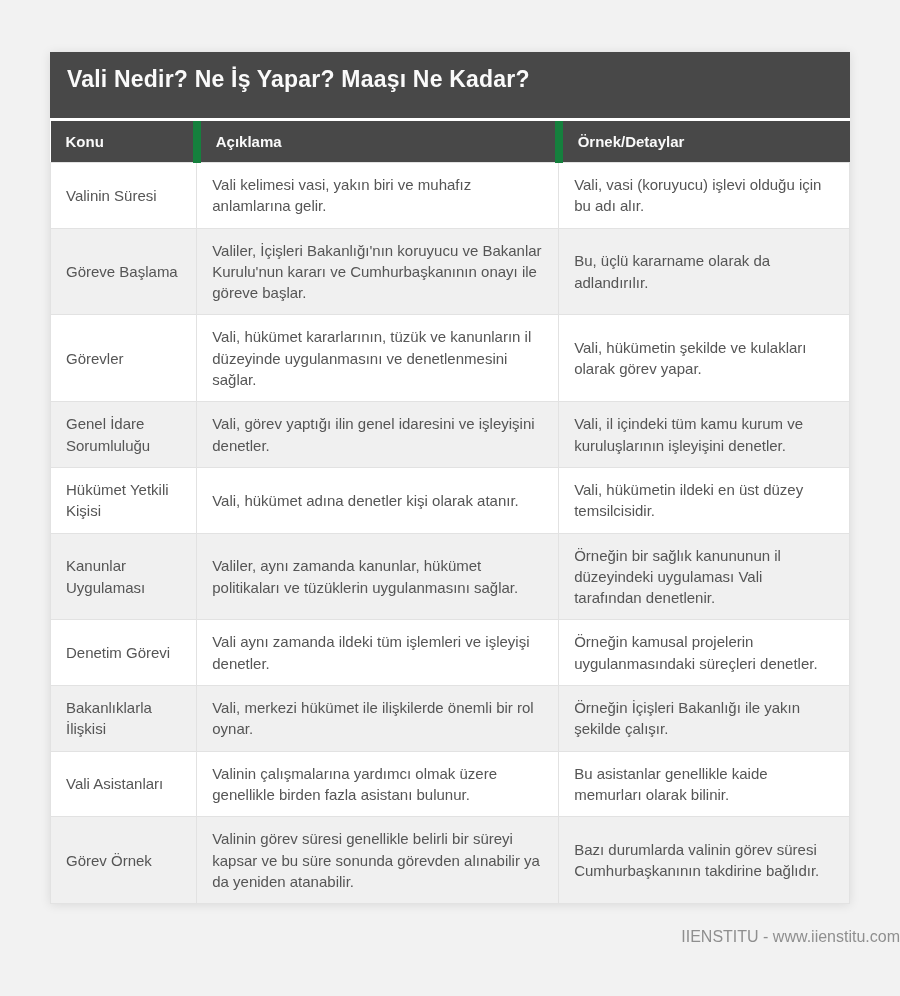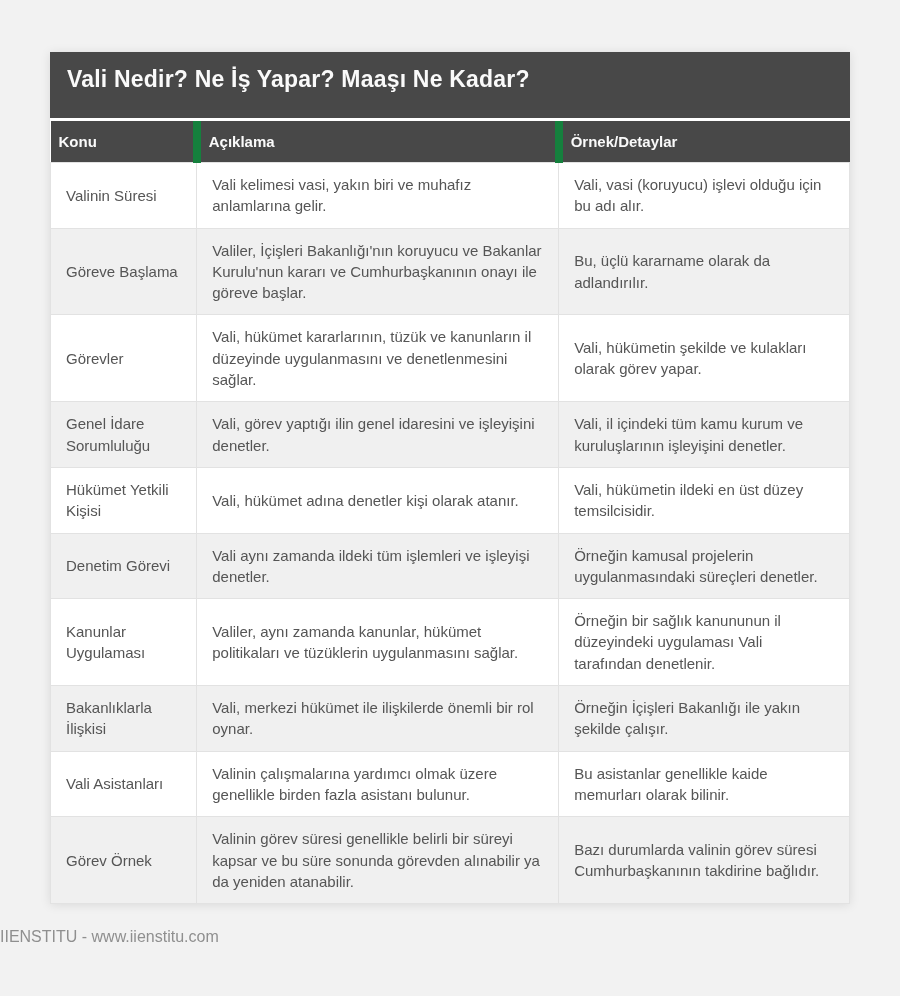--- a/index.html
+++ b/index.html
@@ -46,41 +46,41 @@
     width: 100%;
     border-collapse: collapse;
     background: var(--card-bg);
   }
   table.info-table thead th {
     background: var(--header-bg);
     color: var(--header-text);
     font-size: 15px;
     font-weight: bold;
     text-align: left;
-    padding: 12px 8px;
+    padding: 12px 15px;
   }
   table.info-table thead th + th {
     border-left: 8px solid #15803d;
   }
   table.info-table td {
     padding: 11px 15px;
     font-size: 15px;
     line-height: 1.42;
     color: var(--body-text);
     border: 1px solid var(--border);
     vertical-align: middle;
   }
   table.info-table tbody tr:nth-child(even) {
     background: var(--row-alt-bg);
   }
   .col-konu    { width: 18.3%; }
   .col-aciklama{ width: 45.3%; }
   .col-ornek   { width: 36.4%; }
   .footer {
-    text-align: left;
+    text-align: right;
     color: var(--footer-text);
     font-size: 16px;
     margin-top: 24px;
   }
 </style>
 </head>
 <body>
 
 <div class="page">
   <div class="card">
@@ -113,28 +113,28 @@
             <td>Genel İdare Sorumluluğu</td>
             <td>Vali, görev yaptığı ilin genel idaresini ve işleyişini denetler.</td>
             <td>Vali, il içindeki tüm kamu kurum ve kuruluşlarının işleyişini denetler.</td>
           </tr>
           <tr>
             <td>Hükümet Yetkili Kişisi</td>
             <td>Vali, hükümet adına denetler kişi olarak atanır.</td>
             <td>Vali, hükümetin ildeki en üst düzey temsilcisidir.</td>
           </tr>
           <tr>
+            <td>Kanunlar Uygulaması</td>
+            <td>Valiler, aynı zamanda kanunlar, hükümet politikaları ve tüzüklerin uygulanmasını sağlar.</td>
+            <td>Örneğin bir sağlık kanununun il düzeyindeki uygulaması Vali tarafından denetlenir.</td>
+          </tr>
+          <tr>
             <td>Denetim Görevi</td>
             <td>Vali aynı zamanda ildeki tüm işlemleri ve işleyişi denetler.</td>
             <td>Örneğin kamusal projelerin uygulanmasındaki süreçleri denetler.</td>
-          </tr>
-          <tr>
-            <td>Kanunlar Uygulaması</td>
-            <td>Valiler, aynı zamanda kanunlar, hükümet politikaları ve tüzüklerin uygulanmasını sağlar.</td>
-            <td>Örneğin bir sağlık kanununun il düzeyindeki uygulaması Vali tarafından denetlenir.</td>
           </tr>
           <tr>
             <td>Bakanlıklarla İlişkisi</td>
             <td>Vali, merkezi hükümet ile ilişkilerde önemli bir rol oynar.</td>
             <td>Örneğin İçişleri Bakanlığı ile yakın şekilde çalışır.</td>
           </tr>
           <tr>
             <td>Vali Asistanları</td>
             <td>Valinin çalışmalarına yardımcı olmak üzere genellikle birden fazla asistanı bulunur.</td>
             <td>Bu asistanlar genellikle kaide memurları olarak bilinir.</td>

